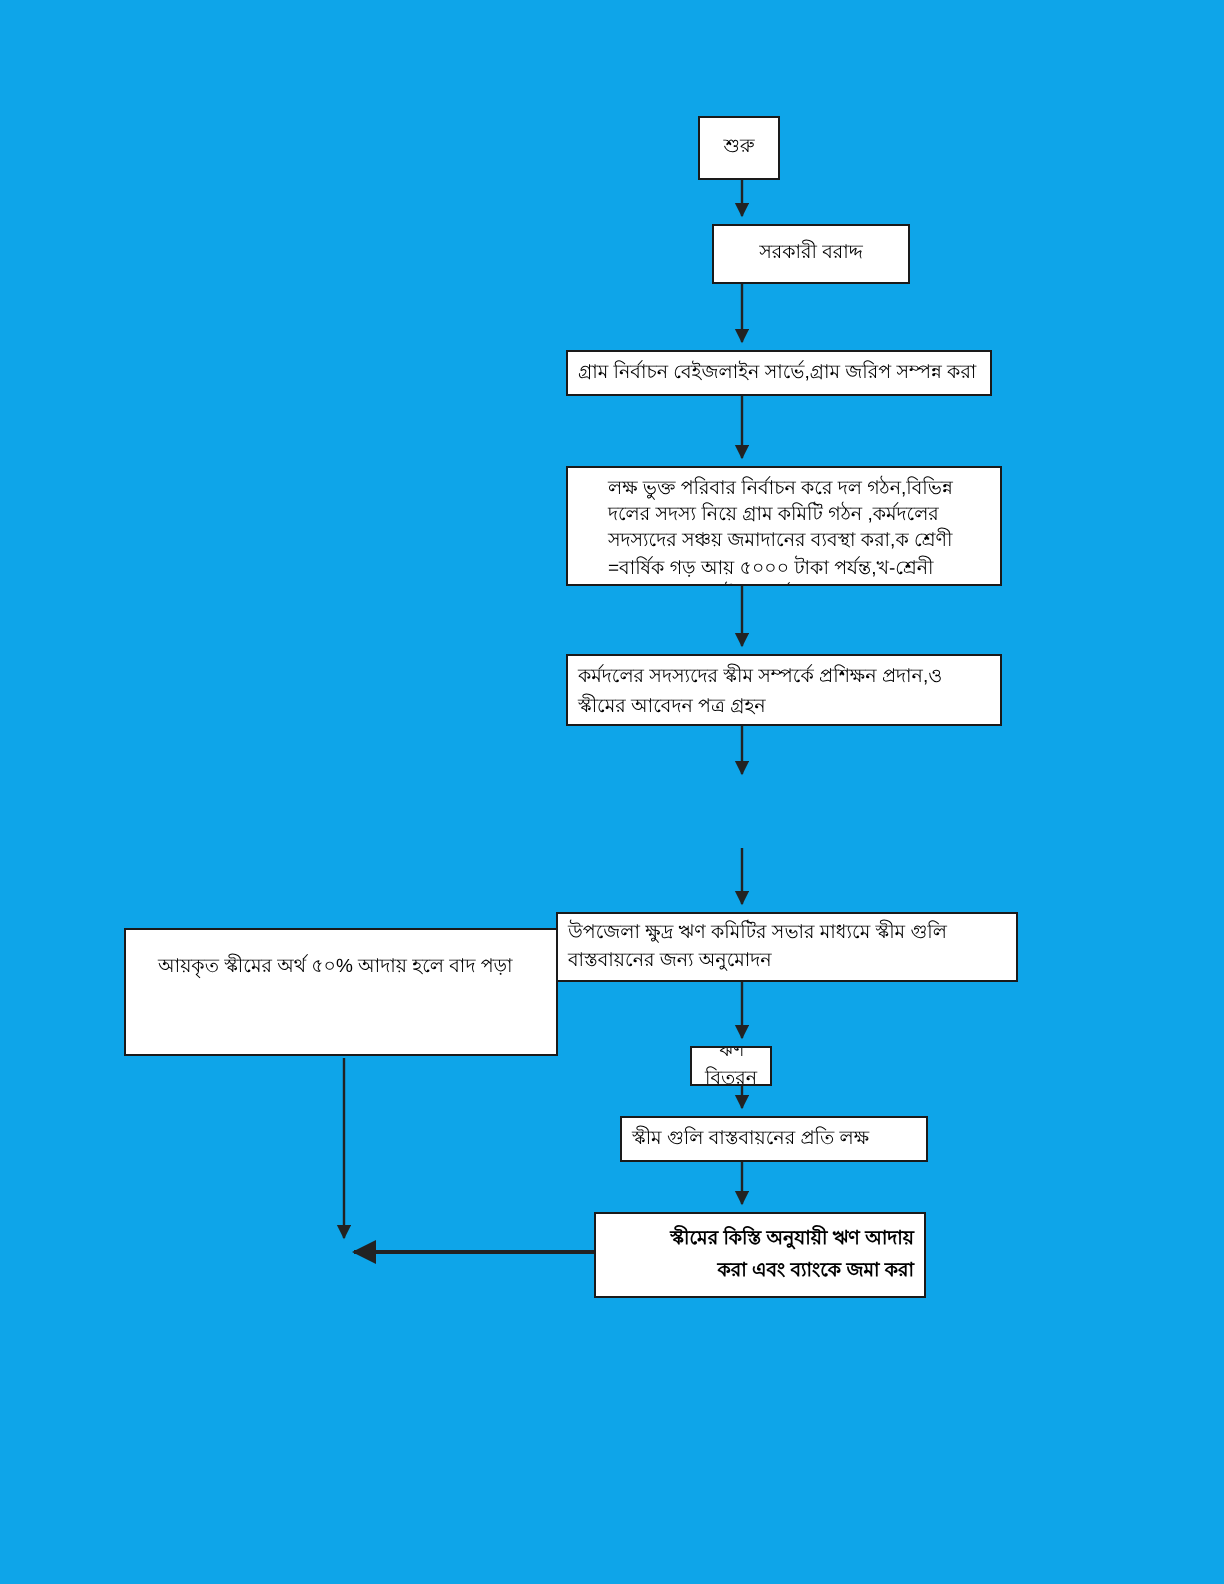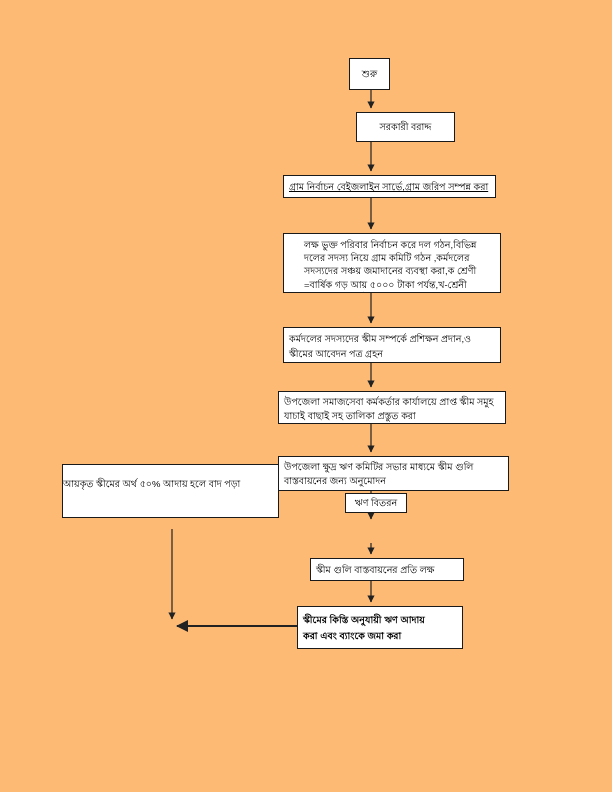--- a/index.html
+++ b/index.html
@@ -6,21 +6,21 @@
     margin: 0;
     padding: 0;
     background: #e8e8e8;
     font-family: "Liberation Sans", sans-serif;
   }
   .page {
     position: relative;
     width: 612px;
     height: 792px;
     margin: 0 auto;
-    background: #fdba74;
+    background: #0ea5e9;
     overflow: hidden;
   }
   .arrow-layer {
     position: absolute;
     left: 0; top: 0;
     width: 612px; height: 792px;
     pointer-events: none;
   }
   .node {
     position: absolute;
@@ -37,31 +37,31 @@
   .node.center {
     display: flex;
     align-items: center;
     justify-content: center;
     text-align: center;
     padding: 2px;
   }
   
   #n-start        { left: 349px; top: 58px;  width: 41px;  height: 32px; }
   #n-govt         { left: 356px; top: 112px; width: 99px;  height: 30px; }
-  #n-survey       { left: 283px; top: 175px; width: 213px; height: 23px; line-height: 16px; text-decoration: underline; }
+  #n-survey       { left: 283px; top: 175px; width: 213px; height: 23px; line-height: 16px; }
   #n-group        { left: 283px; top: 233px; width: 218px; height: 60px; line-height: 13.2px; padding-top: 4px; padding-left: 20px; }
   #n-training     { left: 283px; top: 327px; width: 218px; height: 36px; line-height: 15px; }
   #n-verify       { left: 278px; top: 391px; width: 228px; height: 33px; line-height: 14px; }
   #n-approve      { left: 278px; top: 456px; width: 231px; height: 35px; line-height: 14px; }
-  #n-loan         { left: 345px; top: 493px; width: 62px;  height: 20px; }
+  #n-loan         { left: 345px; top: 523px; width: 41px;  height: 20px; }
   #n-monitor      { left: 310px; top: 558px; width: 154px; height: 23px; line-height: 16px; padding-left: 5px; }
   #n-repay        { left: 297px; top: 606px; width: 166px; height: 43px; line-height: 16px; padding-top: 5px; font-weight: bold; }
-  #n-realloc      { left: 62px;  top: 464px; width: 217px; height: 54px; padding: 7px 0; }
+  #n-realloc      { left: 62px;  top: 464px; width: 217px; height: 64px; padding: 7px 16px; }
   #n-realloc .spaced-line { display: block; line-height: 24px; }
-  #n-repay .tight-line    { display: block; }
+  #n-repay .tight-line    { display: block; text-align: right; }
 </style>
 </head>
 <body>
 
 <div class="page">
 
   <svg class="arrow-layer" width="612" height="792" viewBox="0 0 612 792" xmlns="http://www.w3.org/2000/svg">
     <defs>
       <marker id="ah" markerWidth="7" markerHeight="7" refX="5.5" refY="3" orient="auto">
         <path d="M0,0 L6,3 L0,6 z" fill="#222222"></path>
@@ -95,23 +95,20 @@
   </div>
 
   <div class="node" id="n-group">
     <span>লক্ষ ভুক্ত পরিবার নির্বাচন করে দল গঠন,বিভিন্ন দলের সদস্য নিয়ে গ্রাম কমিটি গঠন ,কর্মদলের সদস্যদের সঞ্চয় জমাদানের ব্যবস্থা করা,ক শ্রেণী =বার্ষিক গড় আয় ৫০০০ টাকা পর্যন্ত,খ-শ্রেনী =৫০০১-৬০০০টাকা পর্যন্ত</span>
   </div>
 
   <div class="node" id="n-training">
     <span>কর্মদলের সদস্যদের স্কীম সম্পর্কে প্রশিক্ষন প্রদান,ও স্কীমের আবেদন পত্র গ্রহন</span>
   </div>
 
-  <div class="node" id="n-verify">
-    <span>উপজেলা সমাজসেবা কর্মকর্তার কার্যালয়ে প্রাপ্ত স্কীম সমুহ যাচাই বাছাই সহ তালিকা প্রস্তুত করা</span>
-  </div>
 
   <div class="node" id="n-approve">
     <span>উপজেলা ক্ষুদ্র ঋণ কমিটির সভার মাধ্যমে স্কীম গুলি বাস্তবায়নের জন্য অনুমোদন</span>
   </div>
 
   <div class="node center" id="n-loan">
     <span>ঋণ বিতরন</span>
   </div>
 
   <div class="node" id="n-monitor">

